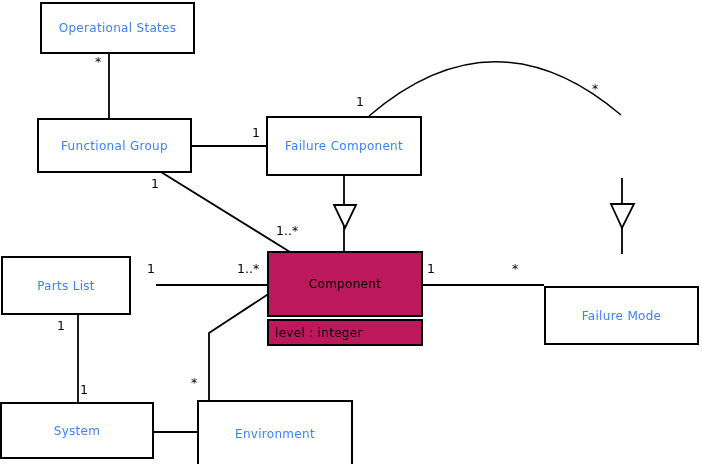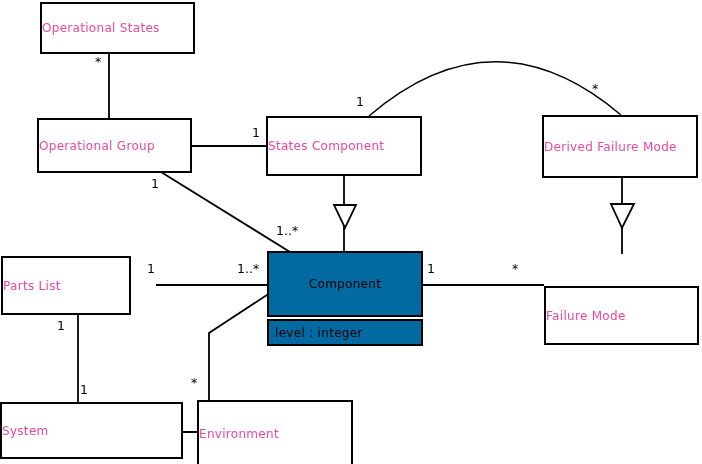--- a/index.html
+++ b/index.html
@@ -22,35 +22,35 @@
     width: 702px;
     height: 464px;
   }
   .node {
     position: absolute;
     box-sizing: border-box;
     background: #ffffff;
     border: 2px solid #000000;
     display: flex;
     align-items: center;
-    justify-content: flex-start;
+    justify-content: center;
     font-size: 12px;
-    color: #ec4899;
+    color: #3b82f6;
     letter-spacing: 0.3px;
   }
   .node-label {
     white-space: nowrap;
   }
   .node-group {
     position: absolute;
     box-sizing: border-box;
   }
   .compartment {
     box-sizing: border-box;
-    background: #0369a1;
+    background: #be185d;
     border: 2px solid #000000;
     display: flex;
     align-items: center;
     font-size: 12px;
     color: #000000;
     letter-spacing: 0.3px;
   }
   .compartment.title-compartment {
     height: 66px;
     justify-content: center;
@@ -88,49 +88,46 @@
     <path d="M78,315 L78,402" stroke="#000" stroke-width="1.8" fill="none"></path>
     <path d="M154,432 L197,432" stroke="#000" stroke-width="1.8" fill="none"></path>
     <path d="M270,293 L209,333 L209,400" stroke="#000" stroke-width="1.8" fill="none"></path>
   </svg>
 
   <div class="node" style="left:40px; top:2px; width:155px; height:52px;">
     <span class="node-label">Operational States</span>
   </div>
 
   <div class="node" style="left:37px; top:118px; width:155px; height:55px;">
-    <span class="node-label">Operational Group</span>
+    <span class="node-label">Functional Group</span>
   </div>
 
   <div class="node" style="left:266px; top:116px; width:156px; height:60px;">
-    <span class="node-label">States Component</span>
+    <span class="node-label">Failure Component</span>
   </div>
 
-  <div class="node" style="left:542px; top:115px; width:156px; height:63px;">
-    <span class="node-label">Derived Failure Mode</span>
-  </div>
 
   <div class="node" style="left:1px; top:256px; width:130px; height:59px;">
     <span class="node-label">Parts List</span>
   </div>
 
   <div class="node-group" style="left:267px; top:251px; width:156px;">
     <div class="compartment title-compartment">
       <span class="node-label">Component</span>
     </div>
     <div class="compartment attr-compartment">
       <span class="node-label">level : integer</span>
     </div>
   </div>
 
   <div class="node" style="left:544px; top:254px; width:155px; height:59px;margin-top:32px;">
     <span class="node-label">Failure Mode</span>
   </div>
 
-  <div class="node" style="left:0px; top:402px; width:183px; height:57px;">
+  <div class="node" style="left:0px; top:402px; width:154px; height:57px;">
     <span class="node-label">System</span>
   </div>
 
   <div class="node" style="left:197px; top:400px; width:156px; height:68px;">
     <span class="node-label">Environment</span>
   </div>
 
   <span class="mult" style="left:95px; top:55px;">*</span>
   <span class="mult" style="left:252px; top:126px;">1</span>
   <span class="mult" style="left:356px; top:95px;">1</span>

